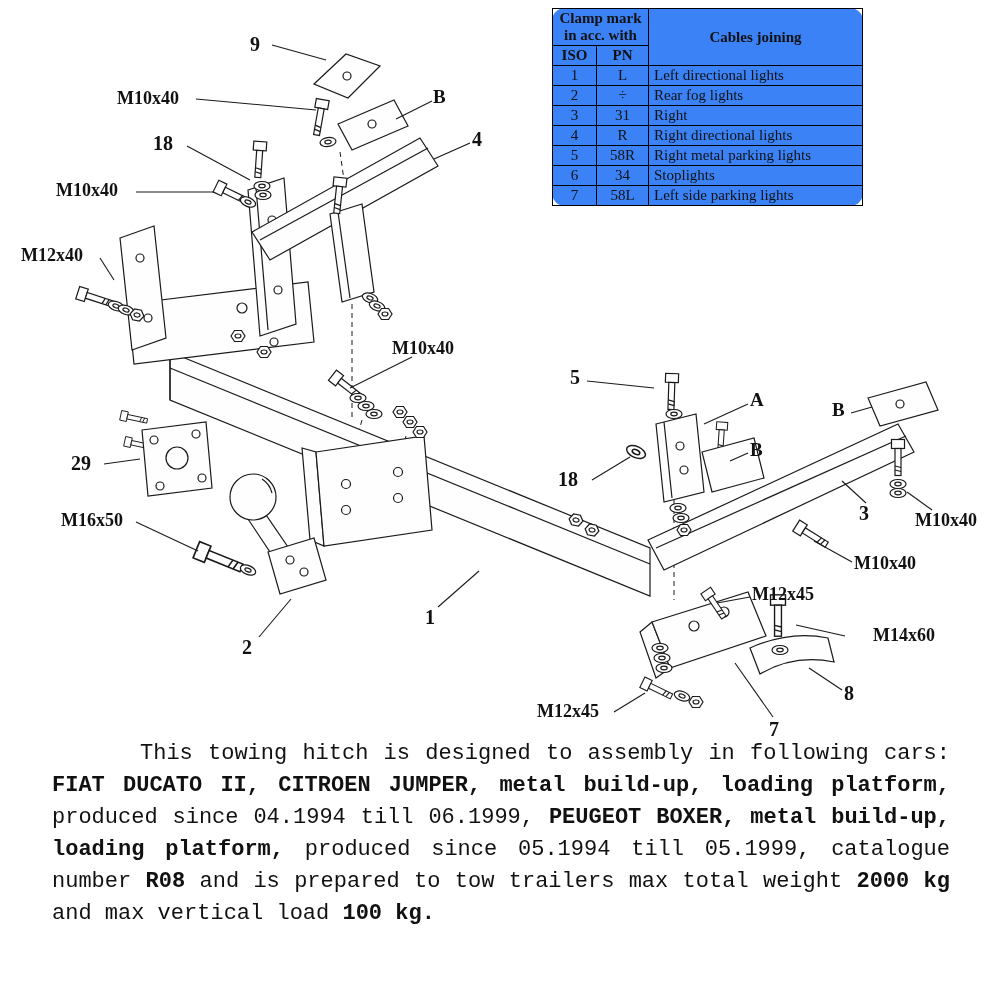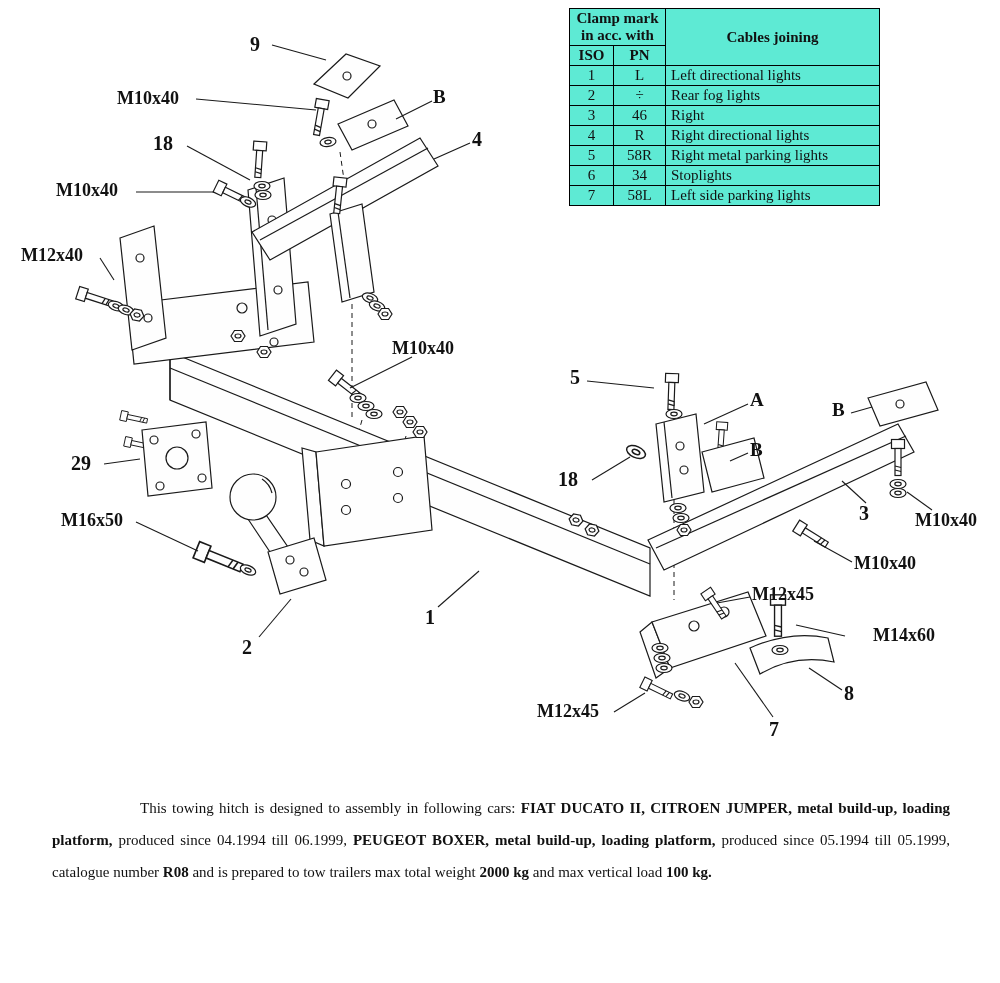--- a/index.html
+++ b/index.html
@@ -15,30 +15,30 @@
   .dash { stroke:#1a1a1a; stroke-width:1; stroke-dasharray:5 4; fill:none; }
   .leadg line { stroke:#1a1a1a; stroke-width:1.1; }
 
   
   .lbl { position:absolute; white-space:nowrap; color:#111; }
   .num  { font:bold 20px "Liberation Serif", serif; }
   .spec { font:bold 18px "Liberation Serif", serif; }
   .let  { font:bold 19px "Liberation Serif", serif; }
 
   
-  .wiring { position:absolute; left:569px; top:8px; border-collapse:collapse; font-family:"Liberation Serif", serif; font-size:15px; background:#5eead4; }
+  .wiring { position:absolute; left:552px; top:8px; border-collapse:collapse; font-family:"Liberation Serif", serif; font-size:15px; background:#3b82f6;border-radius:13px; }
   .wiring td { border:1px solid #000; padding:1px 5px; height:20px; vertical-align:middle; }
   .wiring .hd { font-weight:bold; text-align:center; }
   .wiring .c { text-align:center; }
   .wiring .col-iso { width:44px; }
   .wiring .col-pn  { width:52px; }
   .wiring .col-cab { width:214px;margin-left:9px; }
 
   
-  .desc { position:absolute; left:52px; top:792px; width:898px; font-size:15px; line-height:32px; text-align:justify; text-indent:88px; font-family:Liberation Serif, serif; }
+  .desc { position:absolute; left:52px; top:738px; width:898px; font-size:22px; line-height:32px; text-align:justify; text-indent:88px; font-family:Liberation Mono, monospace; }
   .desc .b { font-weight:bold; }
 </style>
 </head>
 <body>
 
 <div class="page">
 
   <div class="diagram">
     <svg class="art" width="1000" height="770" viewBox="0 0 1000 770">
       <defs>
@@ -339,21 +339,21 @@
       <td class="c">L</td>
       <td>Left directional lights</td>
     </tr>
     <tr>
       <td class="c">2</td>
       <td class="c">÷</td>
       <td>Rear fog lights</td>
     </tr>
     <tr>
       <td class="c">3</td>
-      <td class="c">46</td>
+      <td class="c">31</td>
       <td>Right</td>
     </tr>
     <tr>
       <td class="c">4</td>
       <td class="c">R</td>
       <td>Right directional lights</td>
     </tr>
     <tr>
       <td class="c">5</td>
       <td class="c">58R</td>

